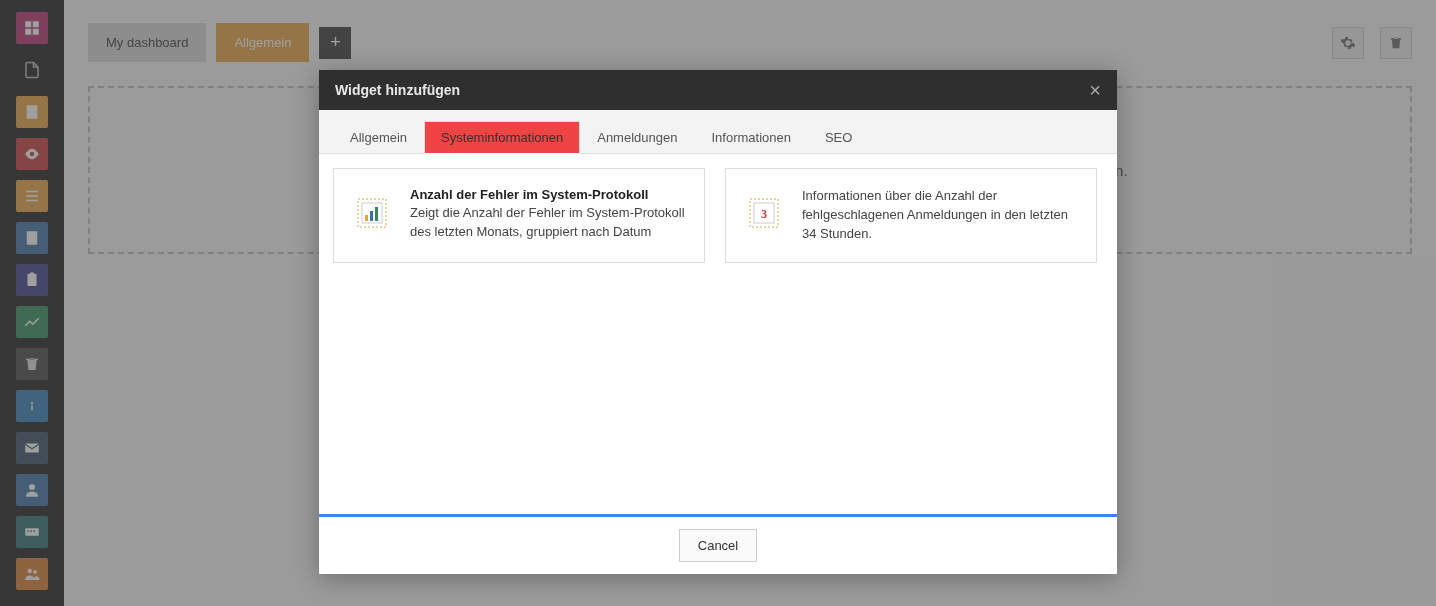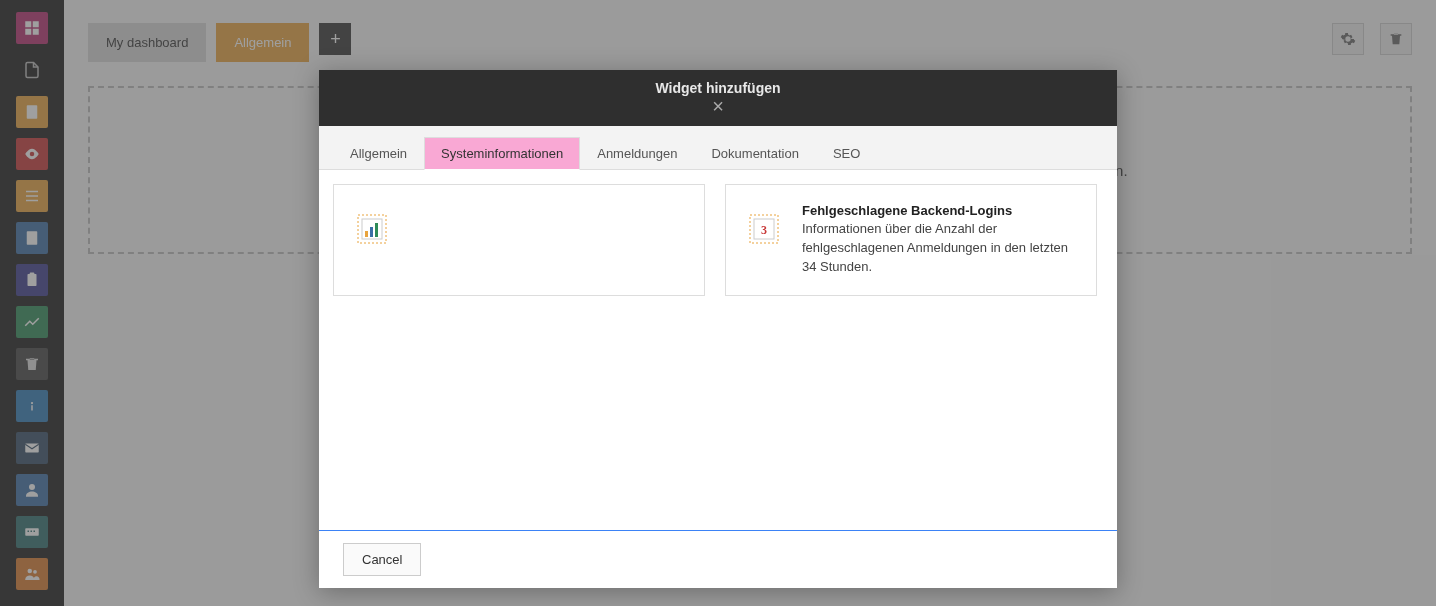--- a/index.html
+++ b/index.html
@@ -7,54 +7,54 @@
   
   
   .sidebar { position: absolute; left: 0; top: 0; width: 64px; height: 606px; background: #1a1a1a; display: flex; flex-direction: column; align-items: center; padding-top: 12px; gap: 10px; }
   .sidebar-item { width: 32px; height: 32px; display: flex; align-items: center; justify-content: center; cursor: pointer; border-radius: 2px; }
   .sidebar-item svg { width: 18px; height: 18px; }
   
   
   .main { position: absolute; left: 64px; top: 0; right: 0; height: 606px; background: #f5f5f5; }
   
   
-  .tabbar { display: flex; align-items: flex-start; padding: 23px 24px 0 24px; gap: 10px; }
+  .tabbar { display: flex; align-items: center; padding: 23px 24px 0 24px; gap: 10px; }
   .tab { padding: 12px 18px; background: #d8d8d8; color: #333; cursor: pointer; font-size: 13px; }
   .tab.active { background: #e8a33d; color: #fff; }
   .tab-add { width: 32px; height: 32px; background: #333; color: #fff; display: flex; align-items: center; justify-content: center; cursor: pointer; font-size: 18px; }
   .tabbar-spacer { flex: 1; }
   .tabbar-btn { width: 32px; height: 32px; border: 1px solid #ccc; background: #eee; display: flex; align-items: center; justify-content: center; cursor: pointer; margin-left: 6px; }
   .tabbar-btn svg { width: 16px; height: 16px; fill: #666; }
   
   
   .placeholder { margin: 24px; border: 2px dashed #bbb; height: 168px; display: flex; align-items: center; justify-content: center; color: #333; font-size: 15px; padding: 0 40px; text-align: center; }
   
   
   .overlay { position: absolute; inset: 0; background: rgba(80,80,80,0.55); }
   
   
   .modal { position: absolute; left: 319px; top: 70px; width: 798px; background: #fff; box-shadow: 0 4px 24px rgba(0,0,0,0.3); display: flex; flex-direction: column; }
-  .modal-header { background: #2f2f2f; color: #e8e8e8; padding: 10px 16px; display: flex; align-items: center; justify-content: space-between; flex-direction: column; }
+  .modal-header { background: #2f2f2f; color: #e8e8e8; padding: 10px 16px; display: flex; align-items: center; justify-content: space-between; }
   .modal-header-title { font-size: 14px; font-weight: bold; }
   .modal-close { color: #aaa; font-size: 20px; cursor: pointer; line-height: 1; }
   
   .modal-tabs-wrap { background: #f3f3f3; border-bottom: 1px solid #ddd; padding: 10px 14px 0 14px; }
   .modal-tabs { display: flex; gap: 0; }
   .modal-tab { padding: 8px 16px; font-size: 13px; color: #555; cursor: pointer; border: 1px solid transparent; border-bottom: none; position: relative; top: 1px; }
-  .modal-tab.active { background: #f9a8d4; border-color: #ddd; border-bottom: 1px solid #fff; color: #333; }
+  .modal-tab.active { background: #ef4444; border-color: #ddd; border-bottom: 1px solid #fff; color: #333; }
   
   .modal-body { padding: 14px; display: flex; flex-wrap: wrap; gap: 20px; min-height: 360px; align-content: flex-start; }
   
   .widget-card { width: 372px; border: 1px solid #ddd; padding: 18px 18px 18px 18px; display: flex; gap: 18px; cursor: pointer; background: #fff; }
   .widget-icon { width: 40px; height: 40px; flex-shrink: 0; display: flex; align-items: center; justify-content: center; margin-top: 6px; }
   .widget-text { flex: 1; }
   .widget-title { font-weight: bold; font-size: 13px; color: #222; margin-bottom: 2px; }
   .widget-desc { font-size: 13px; color: #444; line-height: 1.45; }
   
-  .modal-footer { border-top: 1px solid #3b82f6; padding: 12px 24px; display: flex; justify-content: flex-start; }
+  .modal-footer { border-top: 3px solid #3b82f6; padding: 12px 24px; display: flex; justify-content: center; }
   .btn-cancel { border: 1px solid #ccc; background: #fafafa; padding: 8px 18px; font-size: 13px; cursor: pointer; color: #333; }
 </style>
 </head>
 <body>
 
 <div class="sidebar">
   <div class="sidebar-item" style="background:#b52e6f">
     <svg viewBox="0 0 24 24" fill="#fff">
         <rect x="3" y="3" width="8" height="8"></rect>
         <rect x="13" y="3" width="8" height="8"></rect>
@@ -172,46 +172,49 @@
 <div class="modal">
   <div class="modal-header">
     <span class="modal-header-title">Widget hinzufügen</span>
     <span class="modal-close">×</span>
   </div>
   <div class="modal-tabs-wrap">
     <div class="modal-tabs">
       <div class="modal-tab">Allgemein</div>
       <div class="modal-tab active">Systeminformationen</div>
       <div class="modal-tab">Anmeldungen</div>
-      <div class="modal-tab">Dokumentation</div>
+      <div class="modal-tab">Informationen</div>
       <div class="modal-tab">SEO</div>
     </div>
   </div>
   <div class="modal-body">
     <div class="widget-card">
       <div class="widget-icon">
         <svg viewBox="0 0 32 32" width="32" height="32">
             <rect x="2" y="2" width="28" height="28" fill="none" stroke="#e8a33d" stroke-dasharray="2 2"></rect>
             <rect x="6" y="6" width="20" height="20" fill="#fff" stroke="#ccc"></rect>
             <rect x="9" y="18" width="3" height="6" fill="#e8a33d"></rect>
             <rect x="14" y="14" width="3" height="10" fill="#3a6ea5"></rect>
             <rect x="19" y="10" width="3" height="14" fill="#2e8b57"></rect>
           </svg>
       </div>
+      <div class="widget-text">
+        <div class="widget-title">Anzahl der Fehler im System-Protokoll</div>
+        <div class="widget-desc">Zeigt die Anzahl der Fehler im System-Protokoll des letzten Monats, gruppiert nach Datum</div>
+      </div>
     </div>
     <div class="widget-card">
       <div class="widget-icon">
         <svg viewBox="0 0 32 32" width="32" height="32">
             <rect x="2" y="2" width="28" height="28" fill="none" stroke="#e8a33d" stroke-dasharray="2 2"></rect>
             <rect x="6" y="6" width="20" height="20" fill="#fff" stroke="#ccc"></rect>
             <text x="16" y="21" text-anchor="middle" font-size="12" font-weight="bold" fill="#c83737" font-family="Verdana">3</text>
           </svg>
       </div>
       <div class="widget-text">
-        <div class="widget-title">Fehlgeschlagene Backend-Logins</div>
         <div class="widget-desc">Informationen über die Anzahl der fehlgeschlagenen Anmeldungen in den letzten 34 Stunden.</div>
       </div>
     </div>
   </div>
   <div class="modal-footer">
     <button class="btn-cancel">Cancel</button>
   </div>
 </div>
 
 </body></html>

